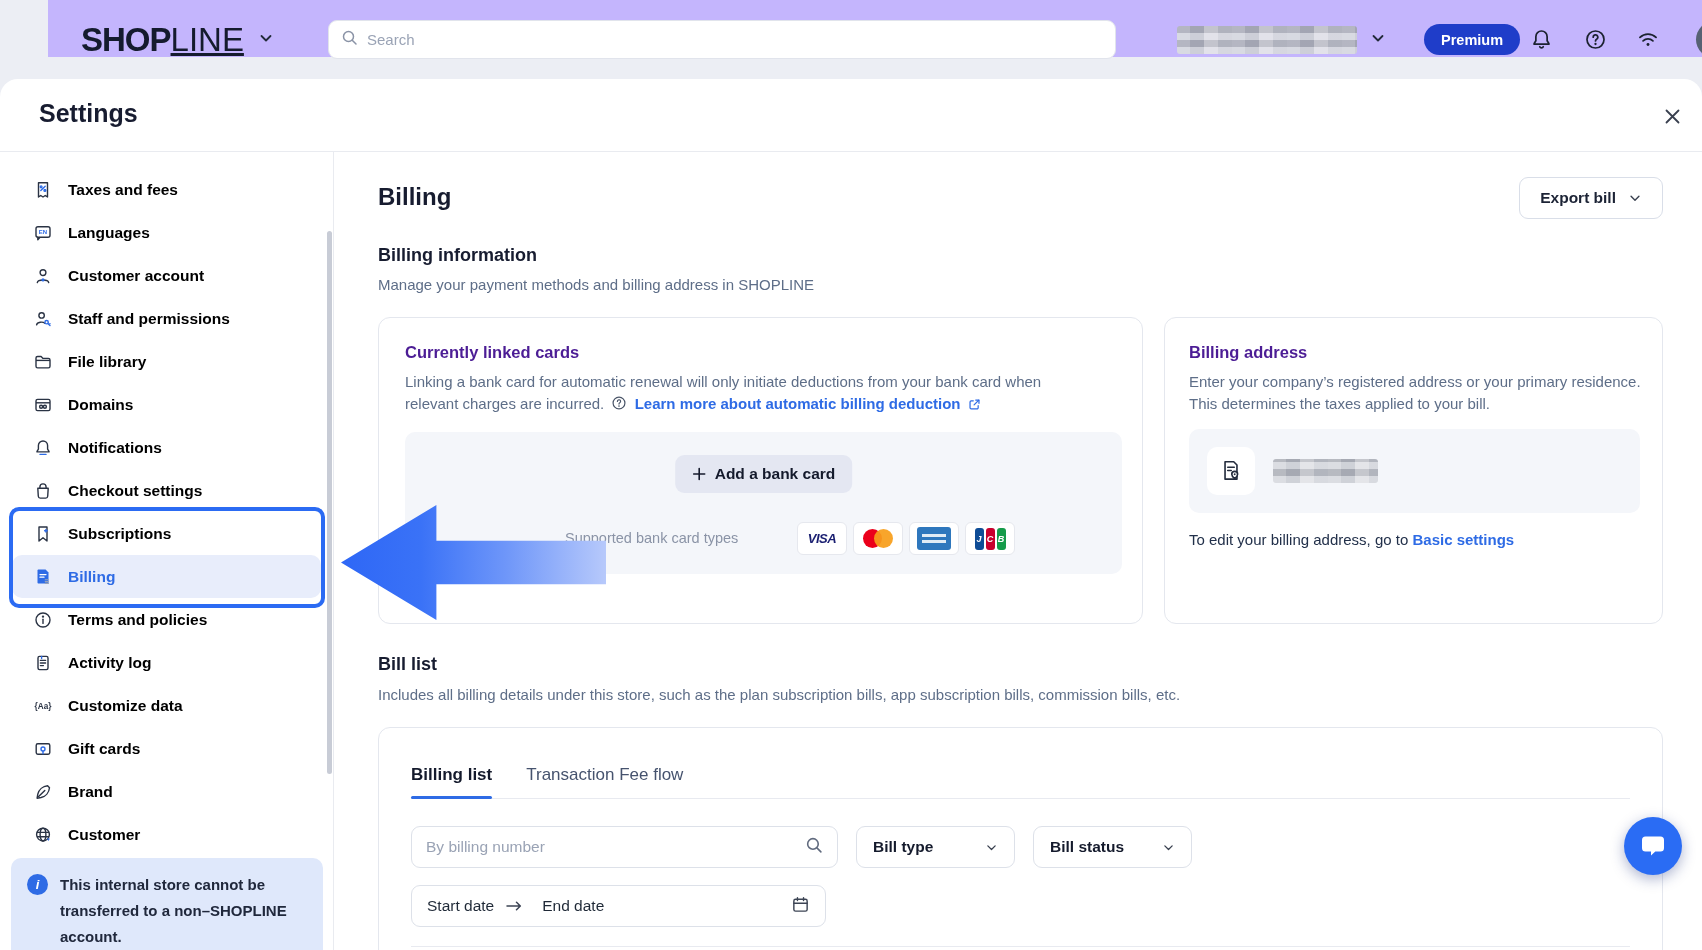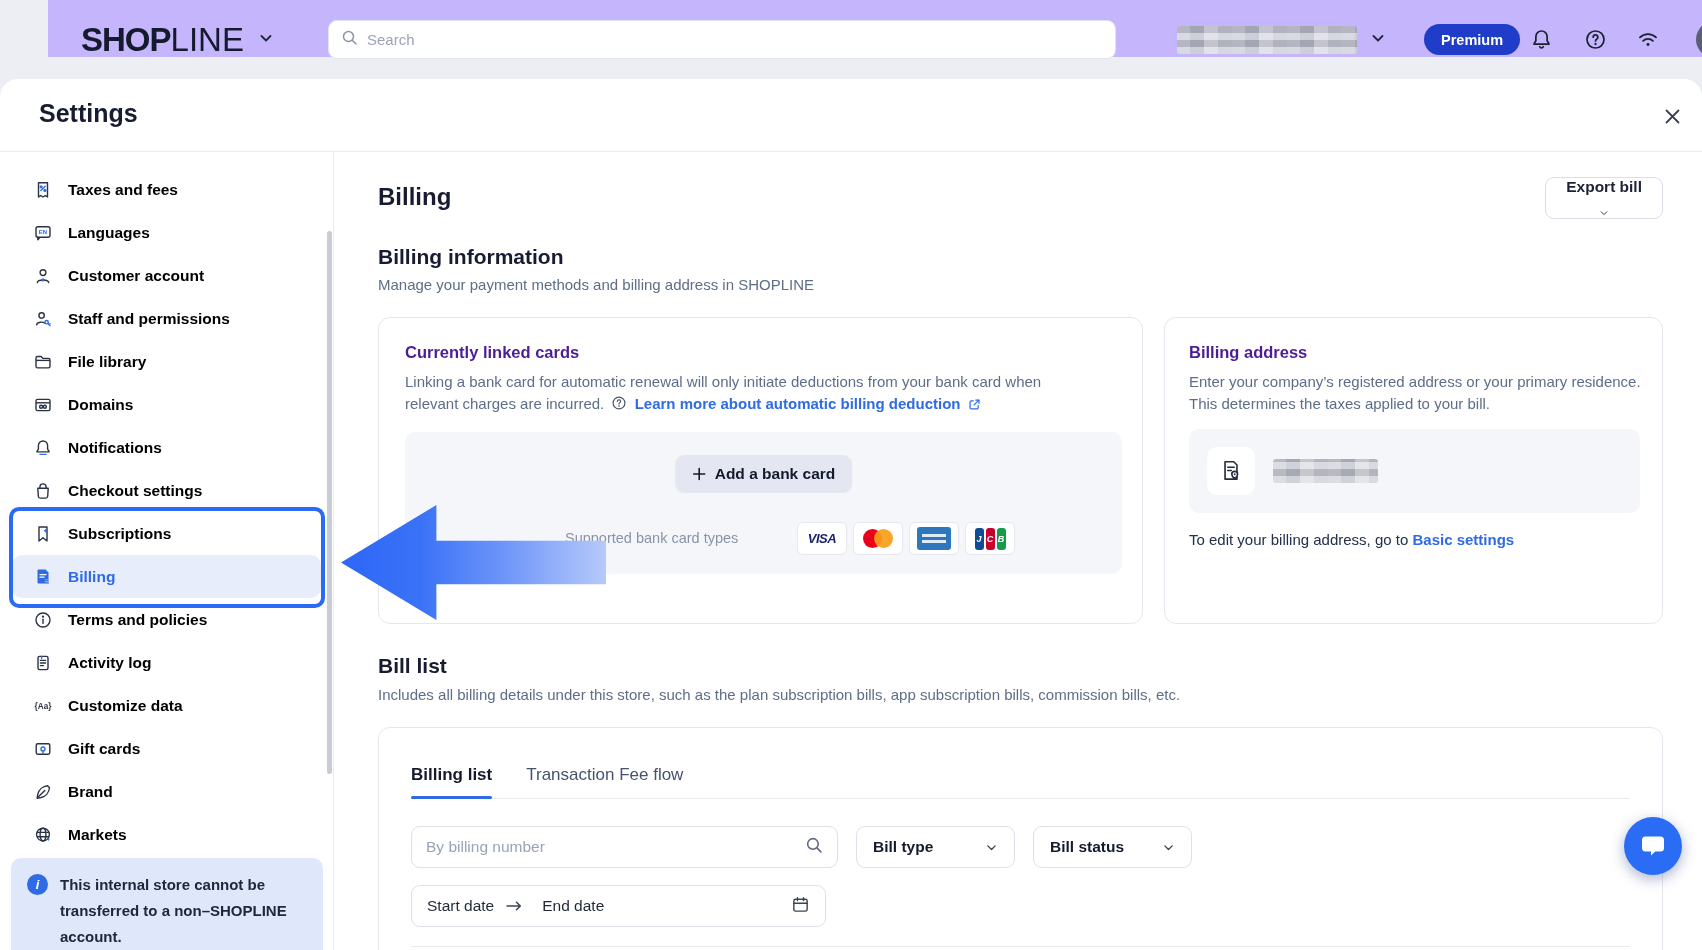--- a/index.html
+++ b/index.html
@@ -5,21 +5,21 @@
   * { margin:0; padding:0; box-sizing:border-box; }
   html,body { width:1702px; height:950px; overflow:hidden; }
   body { font-family:"Liberation Sans", sans-serif; color:#1a2233; }
   .app { position:relative; width:1702px; height:950px; background:#eceef4; }
 
   
   .topbar { position:absolute; top:0; left:0; width:100%; height:57px; background:#c4b5fd;margin-left:48px; }
   .logo-group { position:absolute; left:33px; top:18px; height:44px; display:flex; align-items:center; gap:14px; cursor:pointer; }
   .logo { font-size:33px; letter-spacing:-1px; color:#151b2e; display:flex; align-items:center; }
   .logo .p1 { font-weight:800; }
-  .logo .p2 { font-weight:400; letter-spacing:0; }
+  .logo .p2 { font-weight:400; letter-spacing:0;text-decoration:underline; }
   .search-box { position:absolute; left:280px; top:20px; width:788px; height:39px; background:#fff;
     border:1px solid #e1e4ec; border-radius:9px; display:flex; align-items:center; padding:0 12px; gap:9px; }
   .search-box input { border:none; outline:none; flex:1; font-size:15px; color:#333; background:transparent; font-family:inherit; }
   .search-box input::placeholder { color:#9aa3b5; }
   .redacted { border-radius:3px; opacity:.95;
     background-image:
       repeating-linear-gradient(0deg, rgba(255,255,255,.4) 0 7px, rgba(0,0,0,.07) 7px 14px),
       repeating-linear-gradient(90deg, #c2c5cd 0 13px, #aeb2bd 13px 27px, #d2d4da 27px 41px, #bcc0c9 41px 55px);
   }
   .store-name { position:absolute; left:1129px; top:26px; width:180px; height:28px; cursor:pointer; }
@@ -45,22 +45,22 @@
   .sb-scrollbar { position:absolute; left:327px; top:152px; width:5px; height:543px; border-radius:3px; background:#c8ccd6; }
   .notice { position:absolute; left:11px; top:706px; width:312px; background:#dfe8fb; border-radius:10px; padding:14px 16px; display:flex; gap:12px; }
   .notice-text { font-size:15px; line-height:26px; color:#20283c; font-weight:700; width:248px; }
   .info-badge { flex:0 0 21px; width:21px; height:21px; margin-top:2px; border-radius:50%; background:#2e6be5; color:#fff;
     font-size:13px; font-weight:700; display:flex; align-items:center; justify-content:center; font-style:italic; }
 
   
   .content { position:absolute; left:334px; top:73px; width:1368px; height:798px; overflow:hidden; }
   .page-title { position:absolute; left:44px; top:31px; font-size:24px; font-weight:700; color:#171c30; }
   .export-btn { position:absolute; right:39px; top:25px; height:42px; padding:0 20px; background:#fff; border:1px solid #d9dee8;
-    border-radius:9px; display:flex; align-items:center; gap:12px; font-size:15.5px; font-weight:600; color:#1c2335; cursor:pointer;flex-direction:column; }
-  .h2 { position:absolute; left:44px; font-size:21px; font-weight:700; color:#171c30; }
+    border-radius:9px; display:flex; align-items:center; gap:12px; font-size:15.5px; font-weight:600; color:#1c2335; cursor:pointer; }
+  .h2 { position:absolute; left:44px; font-size:18px; font-weight:700; color:#171c30; }
   .sub { position:absolute; left:44px; font-size:15px; color:#5e6e88; }
 
   .card { position:absolute; top:165px; background:#fff; border:1px solid #e4e7ee; border-radius:12px; padding:25px 24px; }
   .card1 { left:44px; width:765px; height:307px; padding:25px 26px; }
   .card2 { left:830px; width:499px; height:307px; }
   .card-title { font-size:16.5px; font-weight:700; color:#4c1d95; }
   .card-desc { margin-top:9px; font-size:15px; line-height:22px; color:#5e6e88; }
   .blue-link { color:#2e6be5; font-weight:600; text-decoration:none; cursor:pointer; white-space:nowrap; }
   .inline-ic { display:inline-block; vertical-align:-2px; margin:0 3px; }
 
@@ -358,21 +358,21 @@
 
       <div class="nav-item">
         <span class="nav-icon">
           <svg width="20" height="20" viewBox="0 0 20 20" fill="none" stroke="#2a3344" stroke-width="1.4">
               <circle cx="10" cy="9.6" r="6.4"></circle>
               <ellipse cx="10" cy="9.6" rx="2.9" ry="6.4"></ellipse>
               <path d="M4 7.4h12M4 11.8h12"></path>
               <path d="M13.9 13.4l1.5 2.6 1.5-2.6z" fill="#2e6be5" stroke="none"></path>
             </svg>
         </span>
-        <span class="nav-label">Markets</span>
+        <span class="nav-label">Customer</span>
       </div>
 
       <div class="notice">
         <span class="info-badge">i</span>
         <span class="notice-text">This internal store cannot be transferred to a non–SHOPLINE account.</span>
       </div>
     </div>
     <div class="sb-scrollbar"></div>
 
     <div class="content">

